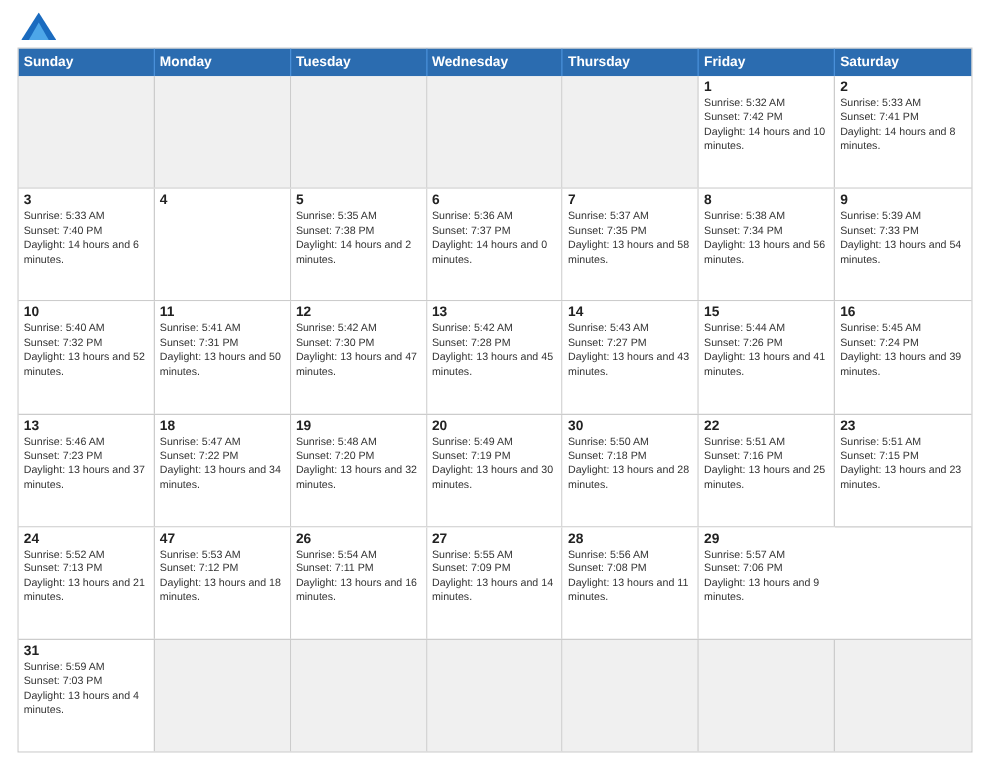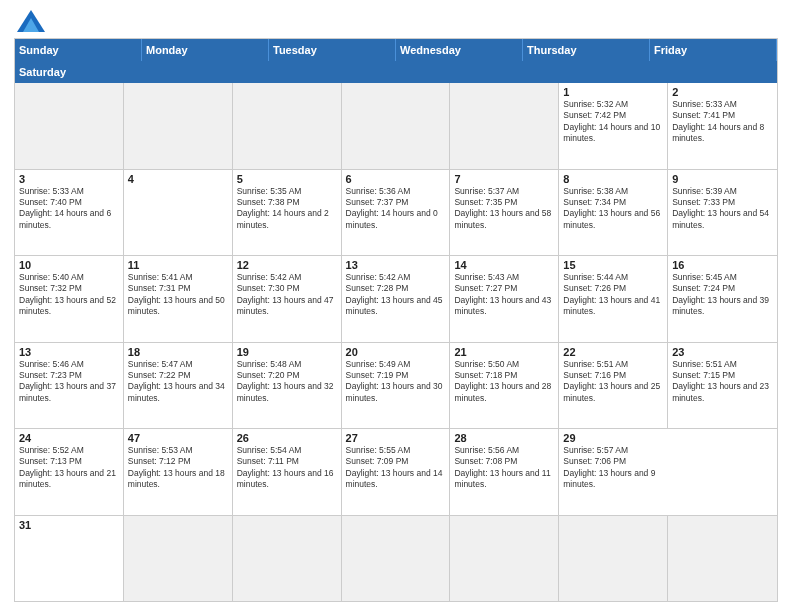--- a/index.html
+++ b/index.html
@@ -62,21 +62,21 @@
       color: #555;
     }
     .calendar {
       flex: 1;
       display: flex;
       flex-direction: column;
       border: 1px solid #ccc;
     }
     .cal-header {
       display: grid;
-      grid-template-columns: repeat(6, 1fr);
+      grid-template-columns: repeat(7, 1fr);
       background: #2b6cb0;
     }
     .cal-header-cell {
       color: #fff;
       font-size: 11px;
       font-weight: bold;
       padding: 5px 4px;
       text-align: left;
       border-right: 1px solid #4a90d9;
     }
@@ -271,21 +271,21 @@
 Sunset: 7:20 PM
 Daylight: 13 hours and 32 minutes.</div>
           </div>
           <div class="cal-cell">
             <span class="day-num">20</span>
             <div class="day-info" style="white-space: pre-line;">Sunrise: 5:49 AM
 Sunset: 7:19 PM
 Daylight: 13 hours and 30 minutes.</div>
           </div>
           <div class="cal-cell">
-            <span class="day-num">21</span>
+            <span class="day-num">30</span>
             <div class="day-info" style="white-space: pre-line;">Sunrise: 5:50 AM
 Sunset: 7:18 PM
 Daylight: 13 hours and 28 minutes.</div>
           </div>
           <div class="cal-cell">
             <span class="day-num">22</span>
             <div class="day-info" style="white-space: pre-line;">Sunrise: 5:51 AM
 Sunset: 7:16 PM
 Daylight: 13 hours and 25 minutes.</div>
           </div>
@@ -330,20 +330,23 @@
           <div class="cal-cell">
             <span class="day-num">29</span>
             <div class="day-info" style="white-space: pre-line;">Sunrise: 5:57 AM
 Sunset: 7:06 PM
 Daylight: 13 hours and 9 minutes.</div>
           </div>
         </div>
         <div class="cal-row">
           <div class="cal-cell">
             <span class="day-num">31</span>
+            <div class="day-info" style="white-space: pre-line;">Sunrise: 5:59 AM
+Sunset: 7:03 PM
+Daylight: 13 hours and 4 minutes.</div>
           </div>
           <div class="cal-cell empty"></div>
           <div class="cal-cell empty"></div>
           <div class="cal-cell empty"></div>
           <div class="cal-cell empty"></div>
           <div class="cal-cell empty"></div>
           <div class="cal-cell empty"></div>
         </div>
       </div>
   </div>

